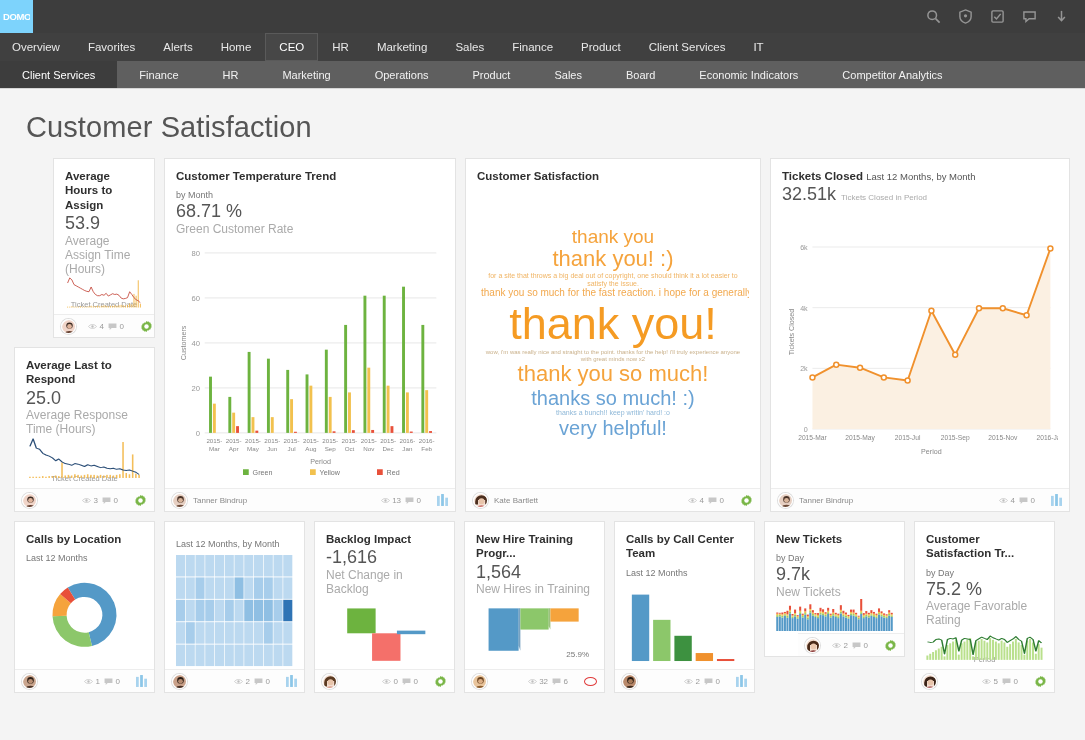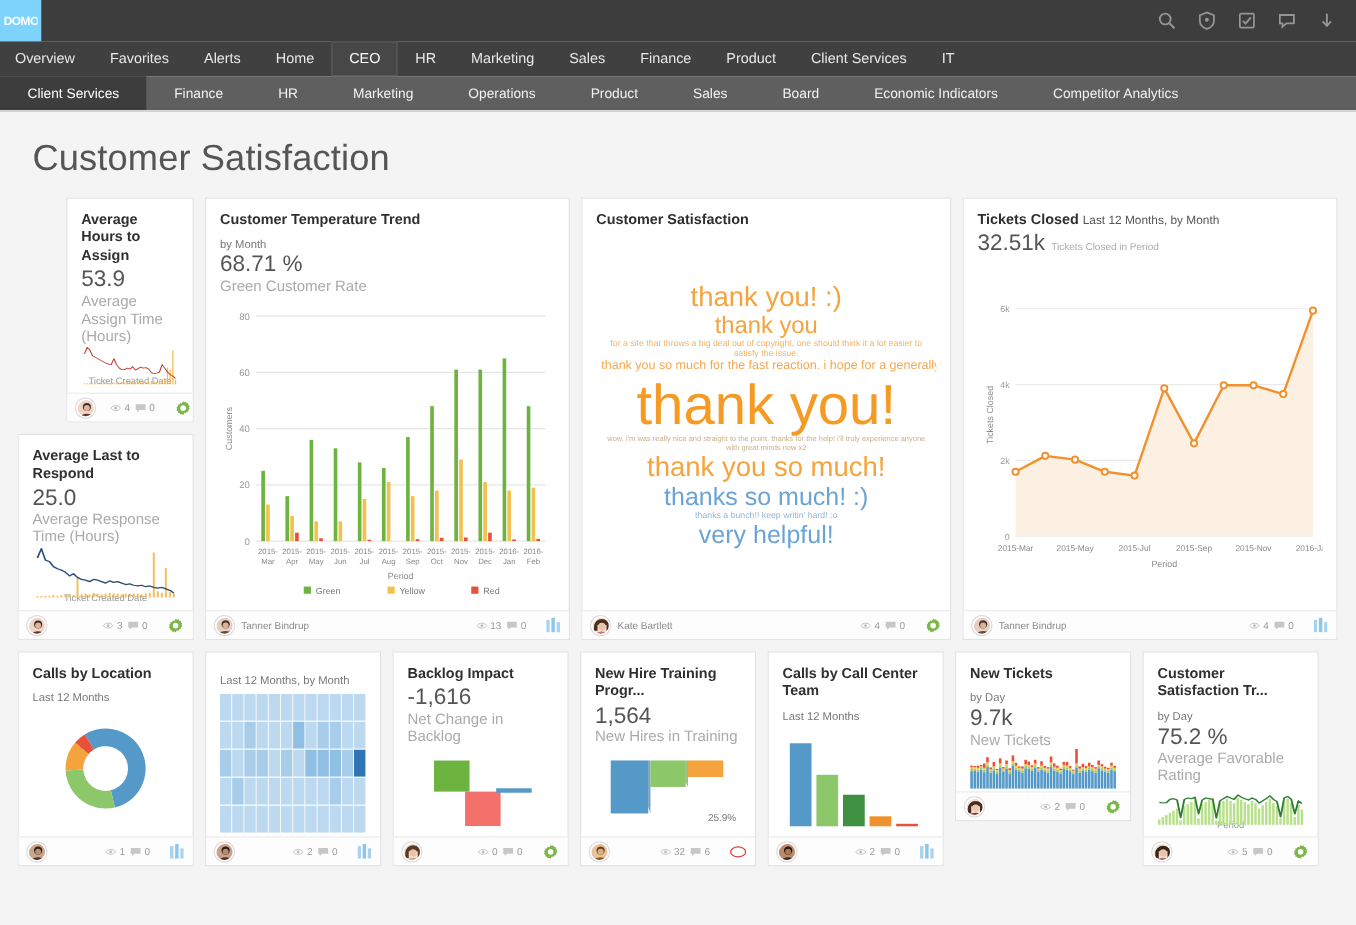--- a/index.html
+++ b/index.html
@@ -410,22 +410,22 @@
           </span>
         </div>
       </div>
     </div>
 
     <div class="col" style="width:296px;">
       <div class="card" style="height:354px;">
         <div class="card-body" style="padding-bottom:0;">
           <div class="card-title">Customer Satisfaction</div>
           <div class="chart-area" id="wordcloud" style="display:flex;flex-direction:column;justify-content:center;align-items:center;text-align:center;overflow:hidden;padding-bottom:6px;">
+              <div style="font-size: 19px; color: rgb(245, 163, 60); line-height: 1.12; white-space: nowrap; width: 100%; padding: 0px 4px;">thank you</div>
               <div style="font-size: 22px; color: rgb(245, 163, 60); line-height: 1.12; white-space: nowrap; width: 100%; padding: 0px 4px;">thank you! :)</div>
-              <div style="font-size: 19px; color: rgb(245, 163, 60); line-height: 1.12; white-space: nowrap; width: 100%; padding: 0px 4px;">thank you</div>
               <div style="font-size: 7px; color: rgb(240, 180, 100); line-height: 1.12; white-space: normal; width: 100%; padding: 0px 4px;">for a site that throws a big deal out of copyright, one should think it a lot easier to satisfy the issue.</div>
               <div style="font-size: 10px; color: rgb(242, 169, 79); line-height: 1.12; white-space: nowrap; width: 100%; padding: 0px 4px;">thank you so much for the fast reaction. i hope for a generally warning info from you for all da user.</div>
               <div style="font-size: 45px; color: rgb(245, 155, 35); line-height: 1.12; white-space: nowrap; width: 100%; padding: 0px 4px;">thank you!</div>
               <div style="font-size: 6px; color: rgb(201, 176, 138); line-height: 1.12; white-space: normal; width: 100%; padding: 0px 4px;">wow, i'm was really nice and straight to the point. thanks for the help! i'll truly experience anyone with great minds now x2</div>
               <div style="font-size: 22px; color: rgb(245, 163, 60); line-height: 1.12; white-space: nowrap; width: 100%; padding: 0px 4px;">thank you so much!</div>
               <div style="font-size: 20px; color: rgb(106, 163, 213); line-height: 1.12; white-space: nowrap; width: 100%; padding: 0px 4px;">thanks so much! :)</div>
               <div style="font-size: 7px; color: rgb(143, 184, 216); line-height: 1.12; white-space: normal; width: 100%; padding: 0px 4px;">thanks a bunch!! keep writin' hard! :o</div>
               <div style="font-size: 20px; color: rgb(106, 163, 213); line-height: 1.12; white-space: nowrap; width: 100%; padding: 0px 4px;">very helpful!</div>
             </div>
         </div>
@@ -835,21 +835,21 @@
         <span class="foot-right">
           <svg class="barsicon" viewBox="0 0 12 13">
               <rect x="0" y="2" width="3" height="11" fill="#a8d3ee"></rect>
               <rect x="4.5" y="0" width="3" height="13" fill="#8cc6e8"></rect>
               <rect x="9" y="4" width="3" height="9" fill="#a8d3ee"></rect>
             </svg>
         </span>
       </div>
     </div>
 
-    <div class="card" style="width:141px;height:136px;">
+    <div class="card" style="width:141px;height:136px;align-items:flex-end;">
       <div class="card-body">
         <div class="card-title">New Tickets</div>
         <div class="card-sub">by Day</div>
         <div class="card-kpi">9.7k</div>
         <div class="card-kpilabel">New Tickets</div>
         <div class="chart-area">
           <svg viewBox="0 0 120 60" preserveAspectRatio="none" id="chart-newtickets">
               <rect x="0.25" y="33.57798165137615" width="2.108695652173913" height="26.422018348623855" fill="#5499c7"></rect>
               <rect x="0.25" y="30.275229357798167" width="2.108695652173913" height="3.302752293577982" fill="#9ccc65"></rect>
               <rect x="0.25" y="27.522935779816514" width="2.108695652173913" height="2.7522935779816518" fill="#f5c242"></rect>

